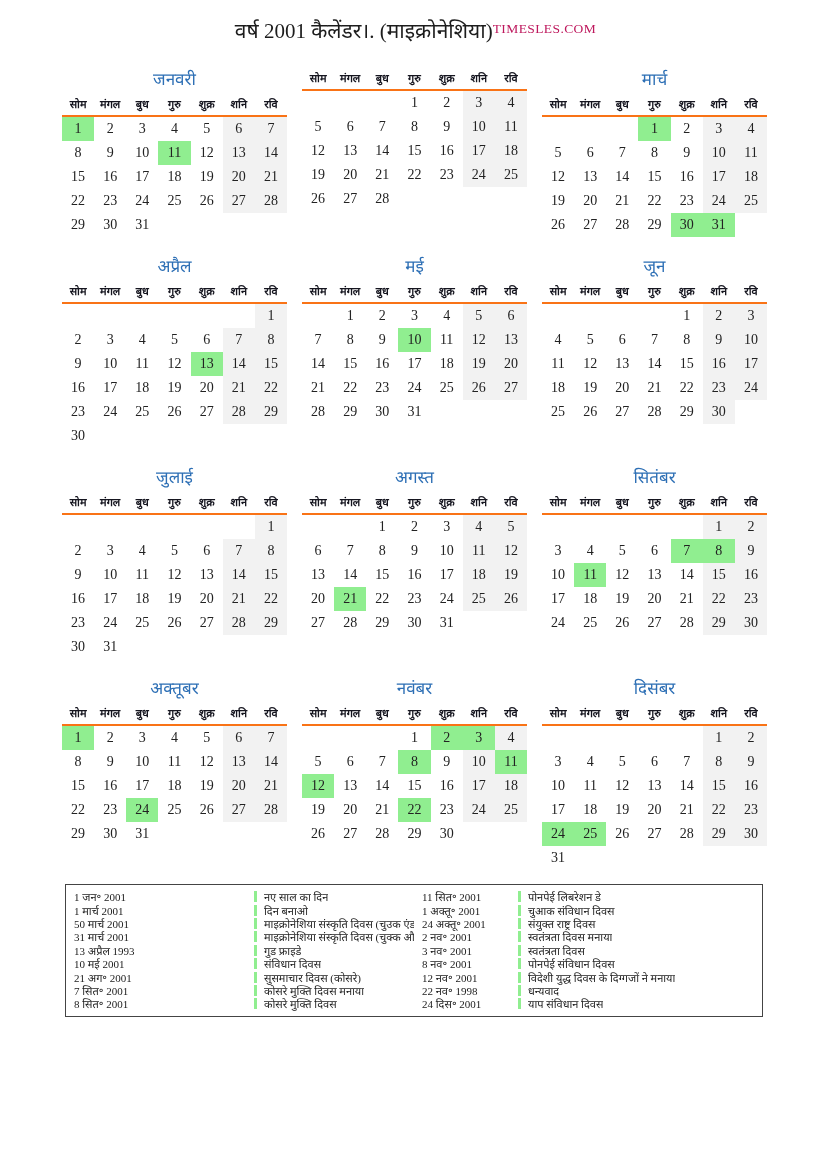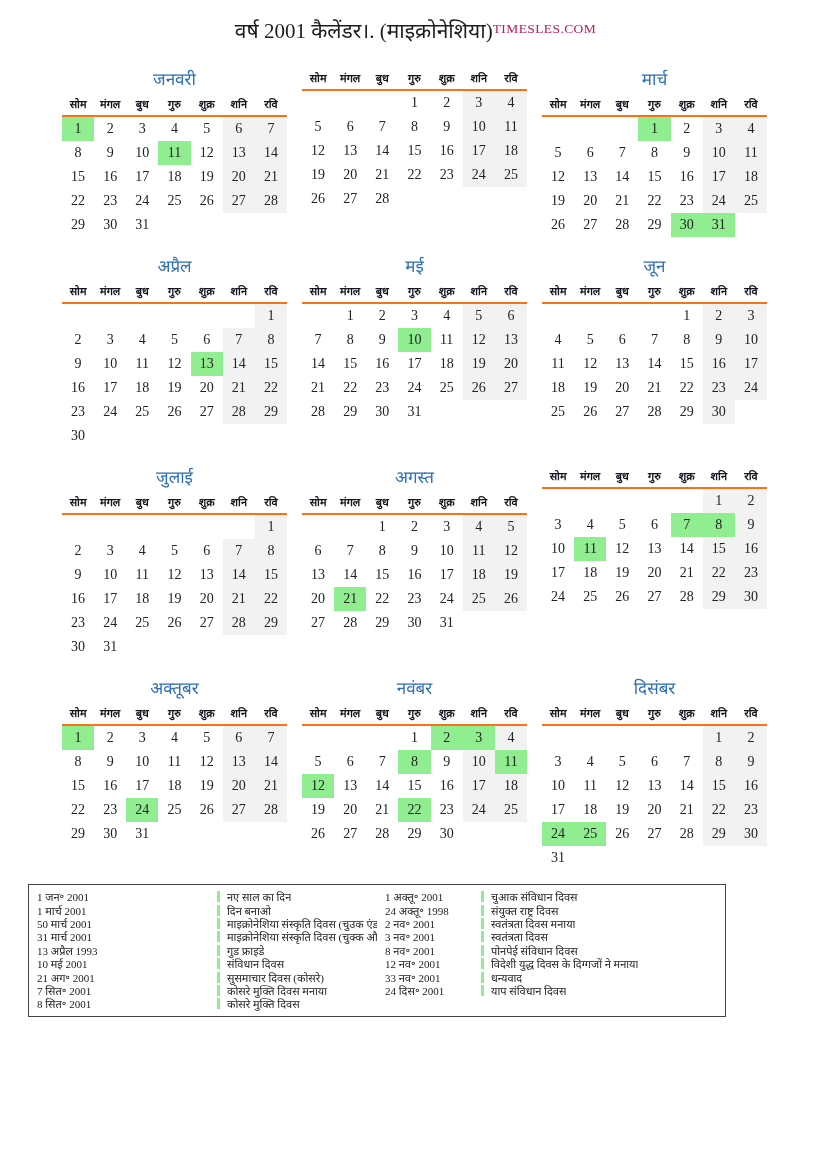--- a/index.html
+++ b/index.html
@@ -15,21 +15,21 @@
   .months{margin:24px 0 0 62px;width:705px;display:grid;
     grid-template-columns:repeat(3,225px);column-gap:15px;row-gap:18px;}
   .month{width:225px;}
   .month-title{text-align:center;color:#2d6fb5;font-size:17px;height:26px;line-height:24px;}
   table.cal{border-collapse:collapse;width:100%;table-layout:fixed;}
   table.cal thead tr{border-bottom:2px solid #f97316;}
   table.cal th{font-size:11px;font-weight:bold;color:#15151f;padding:2px 0 4px 0;text-align:center;}
   table.cal td{height:24px;text-align:center;font-size:14px;color:#222;padding:0;}
   td.weekend{background:#f2f2f2;}
   td.holiday{background:#90ee90;}
-  .legend{margin:14px 0 0 28px;width:698px;border:1px solid #444;
+  .legend{margin:14px 0 0 65px;width:698px;border:1px solid #444;
     padding:5px 0;display:flex;box-sizing:border-box;}
   .legend-col{width:50%;}
   .legend-row{display:flex;align-items:center;height:13.4px;font-size:11px;color:#222;}
   .legend-date{flex:none;padding-left:8px;box-sizing:border-box;}
   .legend-col.left .legend-date{width:188px;}
   .legend-col.right .legend-date{width:104px;}
   .legend-marker{width:3px;height:11px;background:#90ee90;margin-right:7px;flex:none;}
   .legend-desc{white-space:nowrap;overflow:hidden;}
 </style>
 </head>
@@ -556,20 +556,21 @@
             <td>29</td>
             <td>30</td>
             <td>31</td>
             <td></td>
             <td></td>
           </tr>
         </tbody>
       </table>
     </div>
     <div class="month">
+      <div class="month-title">सितंबर</div>
       <table class="cal">
         <thead>
           <tr>
             <th>सोम</th>
             <th>मंगल</th>
             <th>बुध</th>
             <th>गुरु</th>
             <th>शुक्र</th>
             <th>शनि</th>
             <th>रवि</th>
@@ -867,26 +868,31 @@
         <span class="legend-desc">कोसरे मुक्ति दिवस मनाया</span>
       </div>
       <div class="legend-row">
         <span class="legend-date">8 सित॰ 2001</span>
         <span class="legend-marker"></span>
         <span class="legend-desc">कोसरे मुक्ति दिवस</span>
       </div>
     </div>
   <div class="legend-col right">
       <div class="legend-row">
+        <span class="legend-date">11 सित॰ 2001</span>
+        <span class="legend-marker"></span>
+        <span class="legend-desc">पोनपेई लिबरेशन डे</span>
+      </div>
+      <div class="legend-row">
         <span class="legend-date">1 अक्तू॰ 2001</span>
         <span class="legend-marker"></span>
         <span class="legend-desc">चुआक संविधान दिवस</span>
       </div>
       <div class="legend-row">
-        <span class="legend-date">24 अक्तू॰ 1998</span>
+        <span class="legend-date">24 अक्तू॰ 2001</span>
         <span class="legend-marker"></span>
         <span class="legend-desc">संयुक्त राष्ट्र दिवस</span>
       </div>
       <div class="legend-row">
         <span class="legend-date">2 नव॰ 2001</span>
         <span class="legend-marker"></span>
         <span class="legend-desc">स्वतंत्रता दिवस मनाया</span>
       </div>
       <div class="legend-row">
         <span class="legend-date">3 नव॰ 2001</span>
@@ -897,21 +903,21 @@
         <span class="legend-date">8 नव॰ 2001</span>
         <span class="legend-marker"></span>
         <span class="legend-desc">पोनपेई संविधान दिवस</span>
       </div>
       <div class="legend-row">
         <span class="legend-date">12 नव॰ 2001</span>
         <span class="legend-marker"></span>
         <span class="legend-desc">विदेशी युद्ध दिवस के दिग्गजों ने मनाया</span>
       </div>
       <div class="legend-row">
-        <span class="legend-date">33 नव॰ 2001</span>
+        <span class="legend-date">22 नव॰ 1998</span>
         <span class="legend-marker"></span>
         <span class="legend-desc">धन्यवाद</span>
       </div>
       <div class="legend-row">
         <span class="legend-date">24 दिस॰ 2001</span>
         <span class="legend-marker"></span>
         <span class="legend-desc">याप संविधान दिवस</span>
       </div>
     </div>
 </div>

